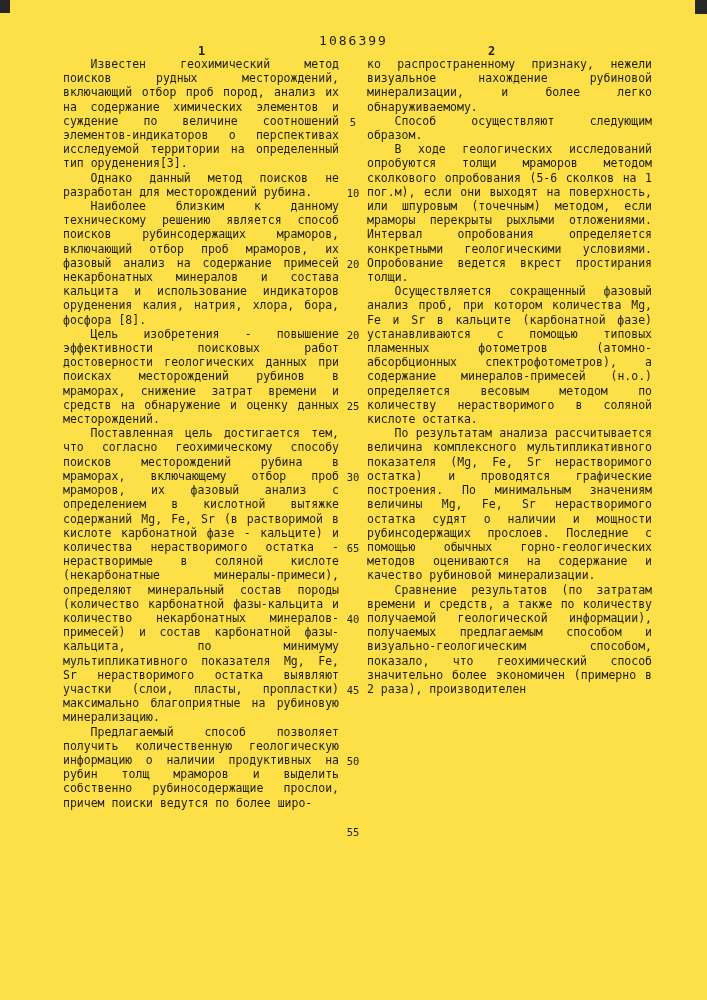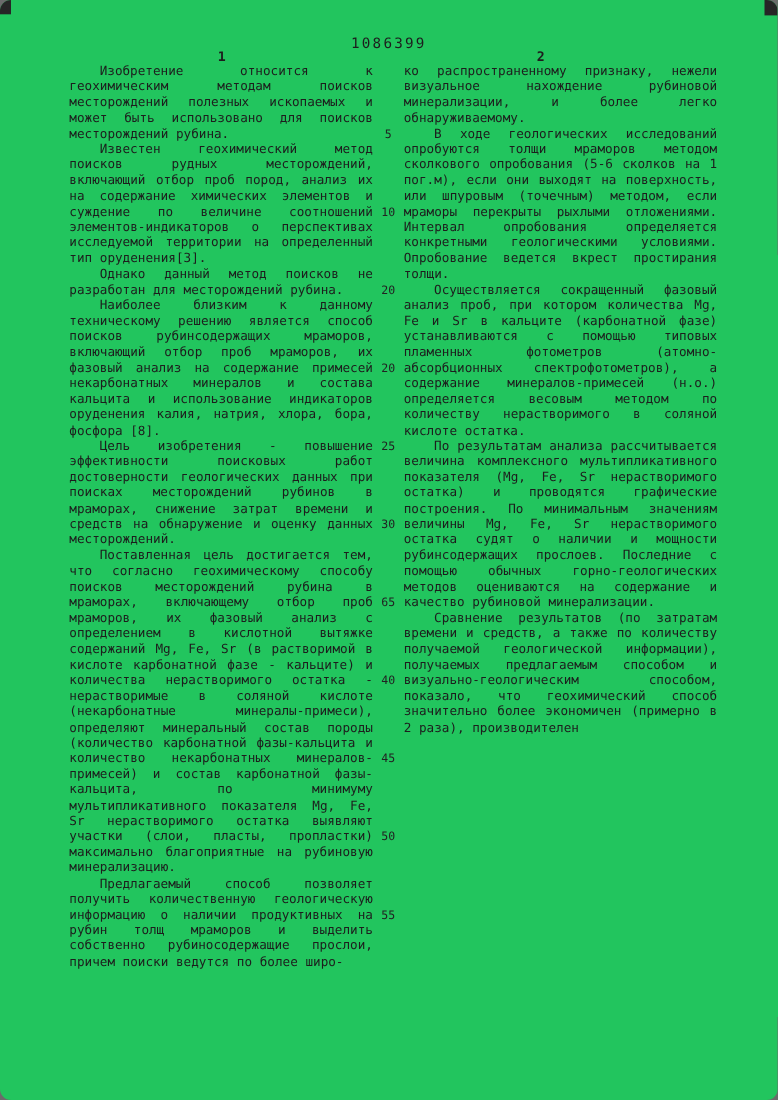--- a/index.html
+++ b/index.html
@@ -1,24 +1,23 @@
 <!DOCTYPE html>
 <html lang="ru"><head>
 <meta charset="utf-8">
 <style>
   html,body{margin:0;padding:0;background:#6b6b6b;}
   .page{
     position:relative;
     width:707px;height:1000px;
     margin:0 auto;
-    background:#22c55e;
+    background:#fde047;
     font-family:"DejaVu Sans Mono","Liberation Mono",monospace;
     color:#1d1d1d;
     overflow:hidden;
-    border-radius:10px;
   }
   .patent-number{
     position:absolute;top:33px;left:0;width:100%;
     text-align:center;font-size:13px;letter-spacing:2px;
   }
   .col-num{position:absolute;top:44px;font-size:12px;font-weight:bold;}
   .col-num-1{left:198px;}
   .col-num-2{left:488px;}
   .columns{
     position:absolute;top:57px;left:63px;
@@ -56,21 +55,20 @@
   <div class="artifact tr"></div>
 
   <div class="patent-number">1086399</div>
 
   <div class="col-num col-num-1">1</div>
 
   <div class="col-num col-num-2">2</div>
 
   <div class="columns">
     <div class="column left">
-        <p>Изобретение относится к геохимическим методам поисков месторождений полезных ископаемых и может быть использовано для поисков месторождений рубина.</p>
         <p>Известен геохимический метод поисков рудных месторождений, включающий отбор проб пород, анализ их на содержание химических элементов и суждение по величине соотношений элементов-индикаторов о перспективах исследуемой территории на определенный тип оруденения[3].</p>
         <p>Однако данный метод поисков не разработан для месторождений рубина.</p>
         <p>Наиболее близким к данному техническому решению является способ поисков рубинсодержащих мраморов, включающий отбор проб мраморов, их фазовый анализ на содержание примесей некарбонатных минералов и состава кальцита и использование индикаторов оруденения калия, натрия, хлора, бора, фосфора [8].</p>
         <p>Цель изобретения - повышение эффективности поисковых работ достоверности геологических данных при поисках месторождений рубинов в мраморах, снижение затрат времени и средств на обнаружение и оценку данных месторождений.</p>
         <p>Поставленная цель достигается тем, что согласно геохимическому способу поисков месторождений рубина в мраморах, включающему отбор проб мраморов, их фазовый анализ с определением в кислотной вытяжке содержаний Mg, Fe, Sr (в растворимой в кислоте карбонатной фазе - кальците) и количества нерастворимого остатка - нерастворимые в соляной кислоте (некарбонатные минералы-примеси), определяют минеральный состав породы (количество карбонатной фазы-кальцита и количество некарбонатных минералов-примесей) и состав карбонатной фазы-кальцита, по минимуму мультипликативного показателя Mg, Fe, Sr нерастворимого остатка выявляют участки (слои, пласты, пропластки) максимально благоприятные на рубиновую минерализацию.</p>
         <p>Предлагаемый способ позволяет получить количественную геологическую информацию о наличии продуктивных на рубин толщ мраморов и выделить собственно рубиносодержащие прослои, причем поиски ведутся по более широ-</p>
       </div>
 
     <div class="gutter">
         <div class="line-num">5</div>
@@ -81,20 +79,21 @@
         <div class="line-num">30</div>
         <div class="line-num">65</div>
         <div class="line-num">40</div>
         <div class="line-num">45</div>
         <div class="line-num">50</div>
         <div class="line-num">55</div>
       </div>
 
     <div class="column right">
         <p class="noindent">ко распространенному признаку, нежели визуальное нахождение рубиновой минерализации, и более легко обнаруживаемому.</p>
+        <p>Способ осуществляют следующим образом.</p>
         <p>В ходе геологических исследований опробуются толщи мраморов методом сколкового опробования (5-6 сколков на 1 пог.м), если они выходят на поверхность, или шпуровым (точечным) методом, если мраморы перекрыты рыхлыми отложениями. Интервал опробования определяется конкретными геологическими условиями. Опробование ведется вкрест простирания толщи.</p>
         <p>Осуществляется сокращенный фазовый анализ проб, при котором количества Mg, Fe и Sr в кальците (карбонатной фазе) устанавливаются с помощью типовых пламенных фотометров (атомно-абсорбционных спектрофотометров), а содержание минералов-примесей (н.о.) определяется весовым методом по количеству нерастворимого в соляной кислоте остатка.</p>
         <p>По результатам анализа рассчитывается величина комплексного мультипликативного показателя (Mg, Fe, Sr нерастворимого остатка) и проводятся графические построения. По минимальным значениям величины Mg, Fe, Sr нерастворимого остатка судят о наличии и мощности рубинсодержащих прослоев. Последние с помощью обычных горно-геологических методов оцениваются на содержание и качество рубиновой минерализации.</p>
         <p>Сравнение результатов (по затратам времени и средств, а также по количеству получаемой геологической информации), получаемых предлагаемым способом и визуально-геологическим способом, показало, что геохимический способ значительно более экономичен (примерно в 2 раза), производителен</p>
       </div>
   </div>
 
 </div>
 
 </body></html>

